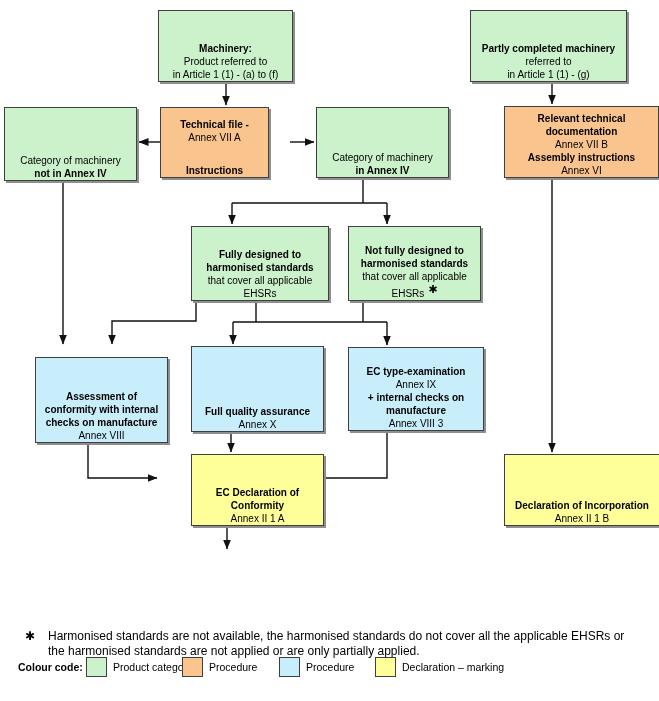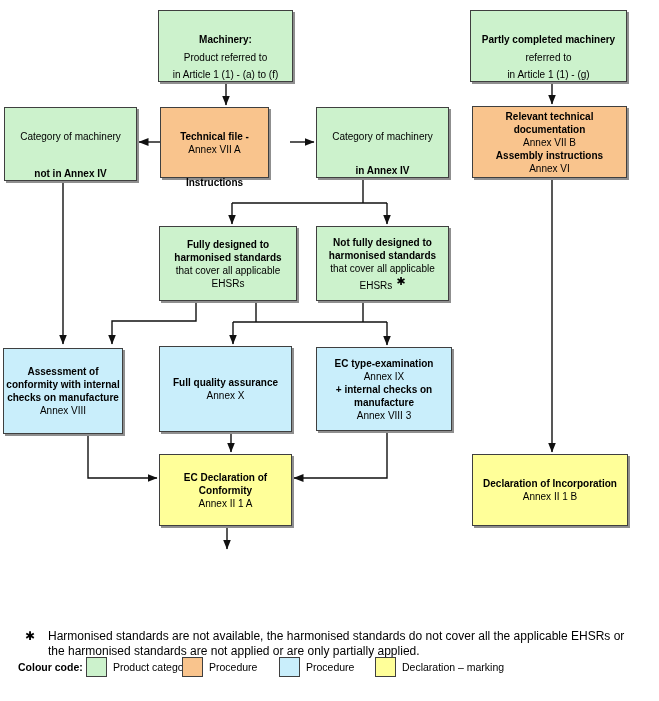--- a/index.html
+++ b/index.html
@@ -4,22 +4,22 @@
 <style>
   html,body{margin:0;padding:0;background:#ffffff;}
   body{font-family:"Liberation Sans","DejaVu Sans",sans-serif;color:#000;}
   .canvas{position:relative;width:659px;height:701px;background:#fff;overflow:hidden;}
   .wires{position:absolute;left:0;top:0;}
   .w,.wa{stroke:#111;stroke-width:1.4;fill:none;}
   .wa{marker-end:url(#arr);}
   .node{position:absolute;box-sizing:border-box;border:1px solid #3f3f3f;
         box-shadow:2px 2px 0 #8f8f8f;display:flex;flex-direction:column;
         align-items:center;text-align:center;font-size:10px;line-height:13px;}
-  .vt{justify-content:space-between;padding-top:22px;}
-  .vc{justify-content:center;}
+  .vt{justify-content:flex-end;padding-top:22px;}
+  .vc{justify-content:flex-end;margin-left:32px;}
   .green{background:#ccf2cc;}
   .orange{background:#f9c48d;}
   .blue{background:#c9eefb;}
   .yellow{background:#ffff99;}
   .b{font-weight:bold;}
   .gap{margin-top:20px;}
   .ast{font-weight:bold;font-size:11px;vertical-align:4px;margin-left:4px;}
   .footnote{position:absolute;left:25px;top:629px;width:614px;display:flex;align-items:flex-start;}
   .fn-sym{width:23px;flex:0 0 23px;font-weight:bold;font-size:12px;line-height:15px;}
   .fn-text{font-size:12px;line-height:15px;width:591px;}
@@ -102,21 +102,21 @@
     <div>that cover all applicable</div>
     <div>EHSRs</div>
   </div>
   <div class="node green vc" style="left:316px;top:226px;width:133px;height:75px">
     <div class="b">Not fully designed to</div>
     <div class="b">harmonised standards</div>
     <div>that cover all applicable</div>
     <div><span>EHSRs</span><span class="ast">✱</span></div>
   </div>
 
-  <div class="node blue vc" style="left:3px;top:348px;width:120px;height:86px">
+  <div class="node blue vc" style="left:3px;top:357px;width:133px;height:86px">
     <div class="b">Assessment of</div>
     <div class="b">conformity with internal</div>
     <div class="b">checks on manufacture</div>
     <div>Annex VIII</div>
   </div>
   <div class="node blue vc" style="left:159px;top:346px;width:133px;height:86px">
     <div class="b">Full quality assurance</div>
     <div>Annex X</div>
   </div>
   <div class="node blue vc" style="left:316px;top:347px;width:136px;height:84px">

